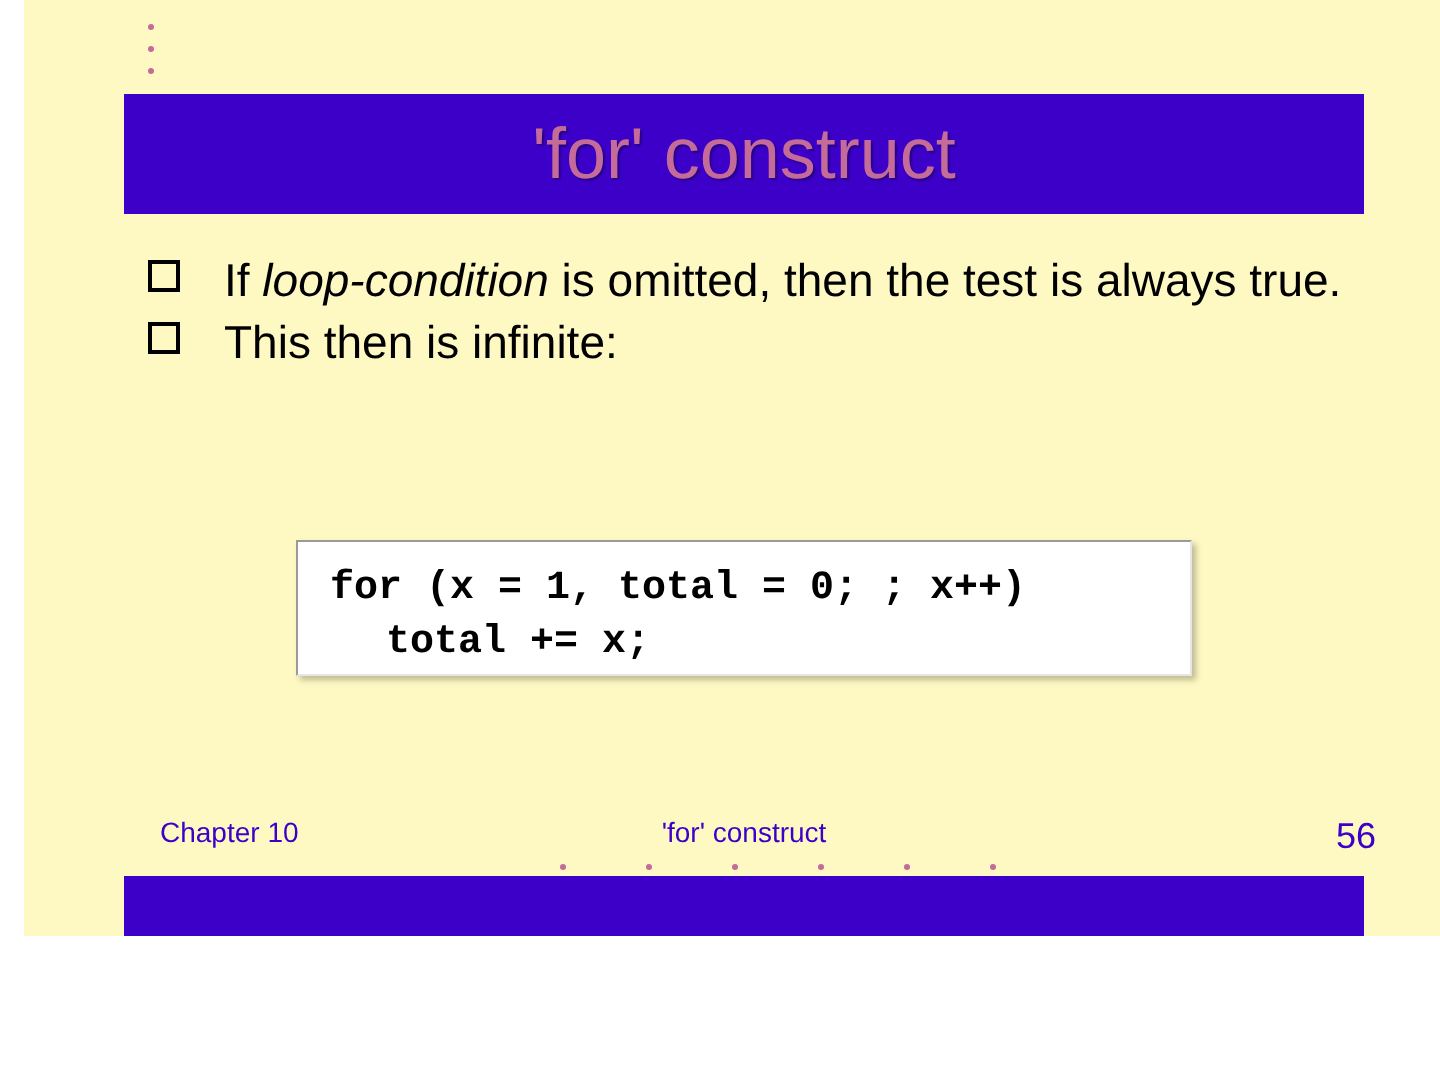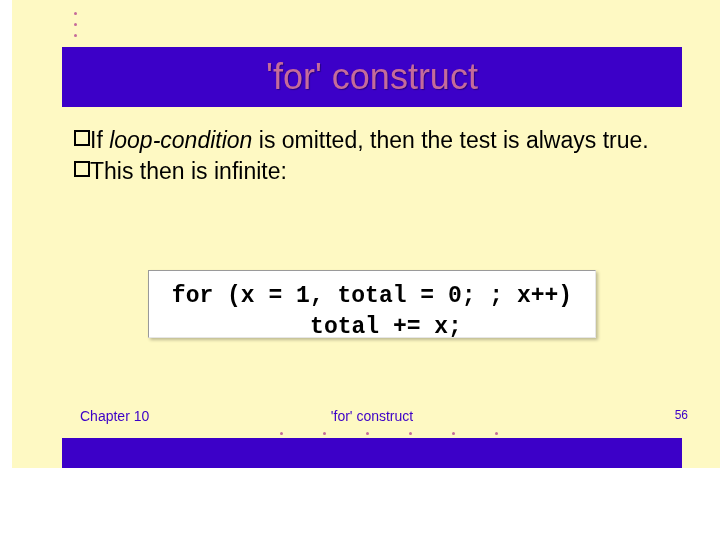--- a/index.html
+++ b/index.html
@@ -45,21 +45,21 @@
     position: absolute;
     top: 126px;
     left: 62px;
     right: 44px;
     color: #000;
     font-size: 23px;
     line-height: 1.28;
   }
   .bullet {
     position: relative;
-    padding-left: 16px;
+    padding-left: 38px;
     margin-bottom: 2px;
   }
   .bullet .sq {
     position: absolute;
     left: 0;
     top: 6px;
     width: 14px;
     height: 14px;
     border: 2.5px solid #000;
     border-right: none;
@@ -86,25 +86,24 @@
     height: 68px;
     background: #fff;
     border-top: 1px solid #9a9a9a;
     border-left: 1px solid #9a9a9a;
     border-right: 1px solid #e6e6e6;
     border-bottom: 1px solid #e6e6e6;
     box-shadow: 2px 2px 3px rgba(0,0,0,0.25);
     padding: 10px 16px;
     font-family: "Courier New", monospace;
     font-weight: bold;
-    font-size: 23px;
+    font-size: 20px;
     line-height: 1.35;
     color: #000;
     white-space: pre;
-    text-align: center;
   }
   .code-line2 { padding-left: 28px; }
 
   .footer {
     position: absolute;
     left: 0;
     right: 0;
     bottom: 38px;
     height: 22px;
     text-decoration: underline;
@@ -125,21 +124,21 @@
     text-align: center;
     font-family: "Comic Sans MS", cursive, sans-serif;
     font-size: 14px;
     color: #3c00c8;
   }
   .foot-right {
     position: absolute;
     right: 44px;
     top: 0;
     font-family: "Comic Sans MS", cursive, sans-serif;
-    font-size: 12px;
+    font-size: 18px;
     color: #3c00c8;
   }
 
   .bottom-bar {
     position: absolute;
     left: 50px;
     bottom: 0;
     width: 620px;
     height: 30px;
     background: #3c00c8;

